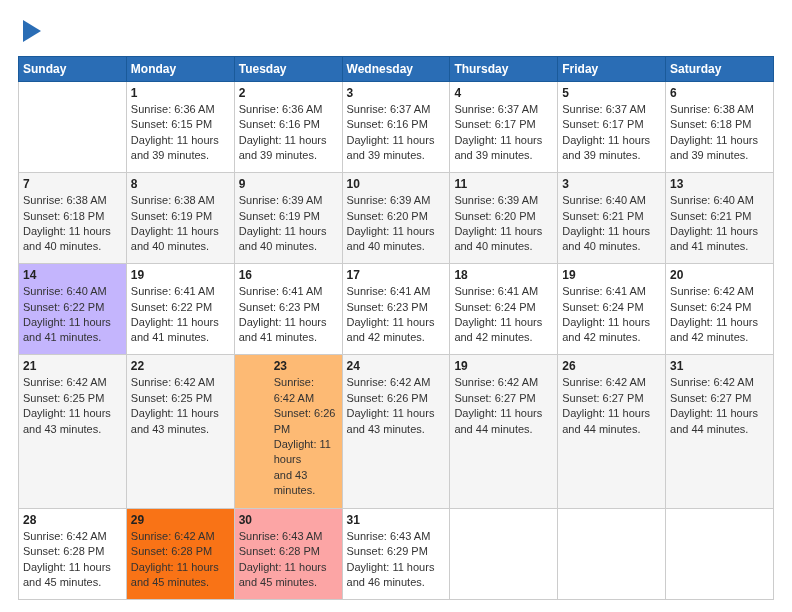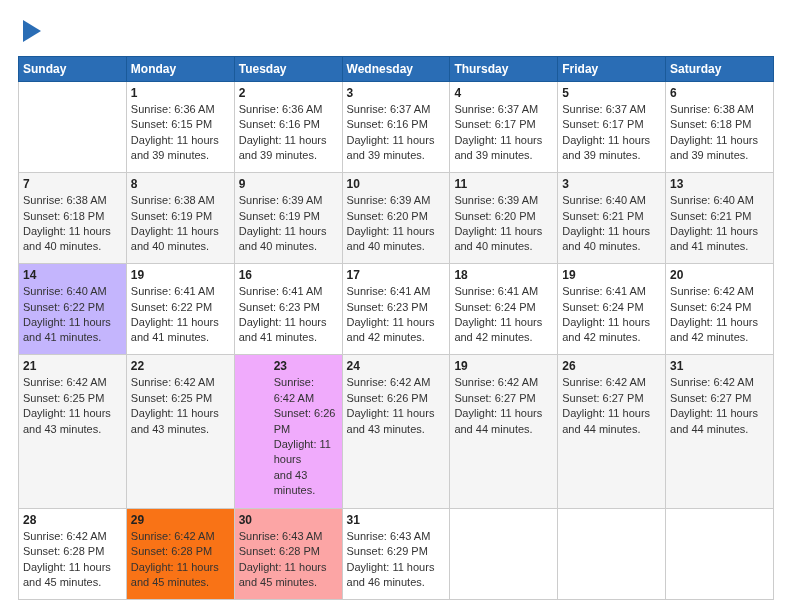--- a/index.html
+++ b/index.html
@@ -277,21 +277,21 @@
 Daylight: 11 hours
 and 43 minutes.</div>
           </td>
           <td style="background: rgb(245, 245, 245);">
             <span class="day-num">22</span>
             <div class="cell-info" style="white-space: pre-line;">Sunrise: 6:42 AM
 Sunset: 6:25 PM
 Daylight: 11 hours
 and 43 minutes.</div>
           </td>
-          <td style="background: #f0abfc; padding-left: 39px;">
+          <td style="background: #fdba74; padding-left: 39px;">
             <span class="day-num">23</span>
             <div class="cell-info" style="white-space: pre-line;">Sunrise: 6:42 AM
 Sunset: 6:26 PM
 Daylight: 11 hours
 and 43 minutes.</div>
           </td>
           <td style="background: rgb(245, 245, 245);">
             <span class="day-num">24</span>
             <div class="cell-info" style="white-space: pre-line;">Sunrise: 6:42 AM
 Sunset: 6:26 PM

